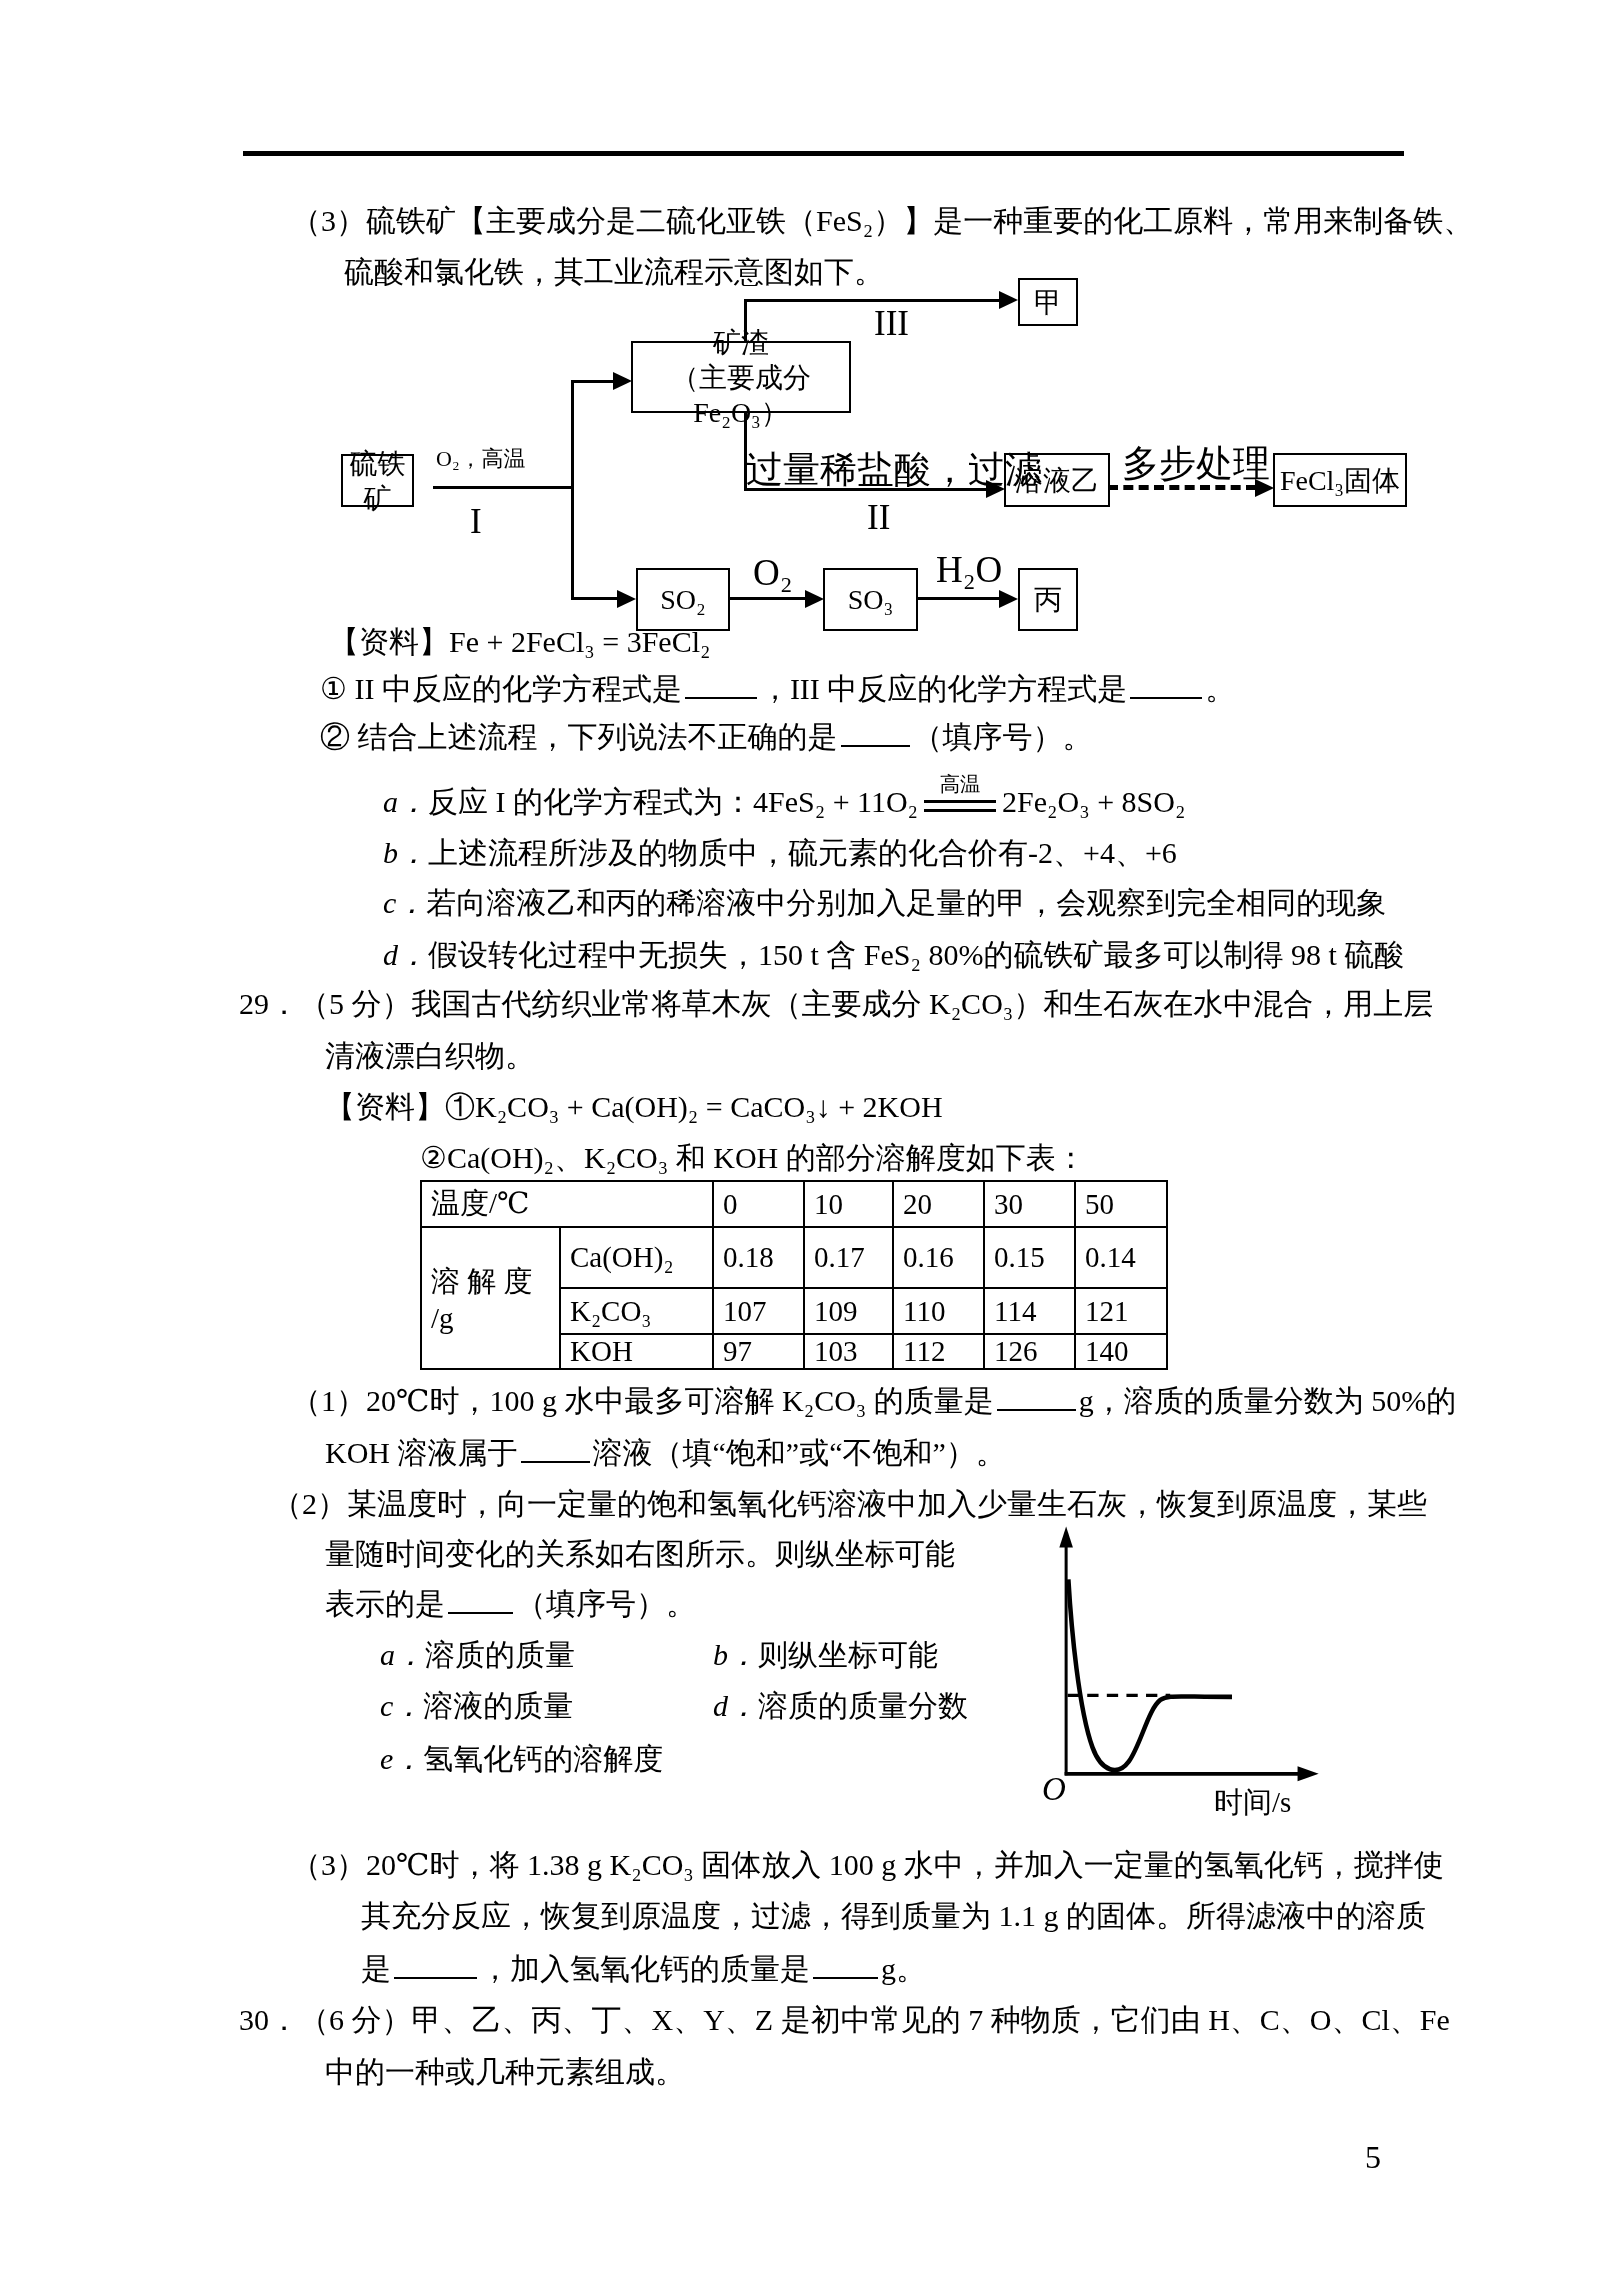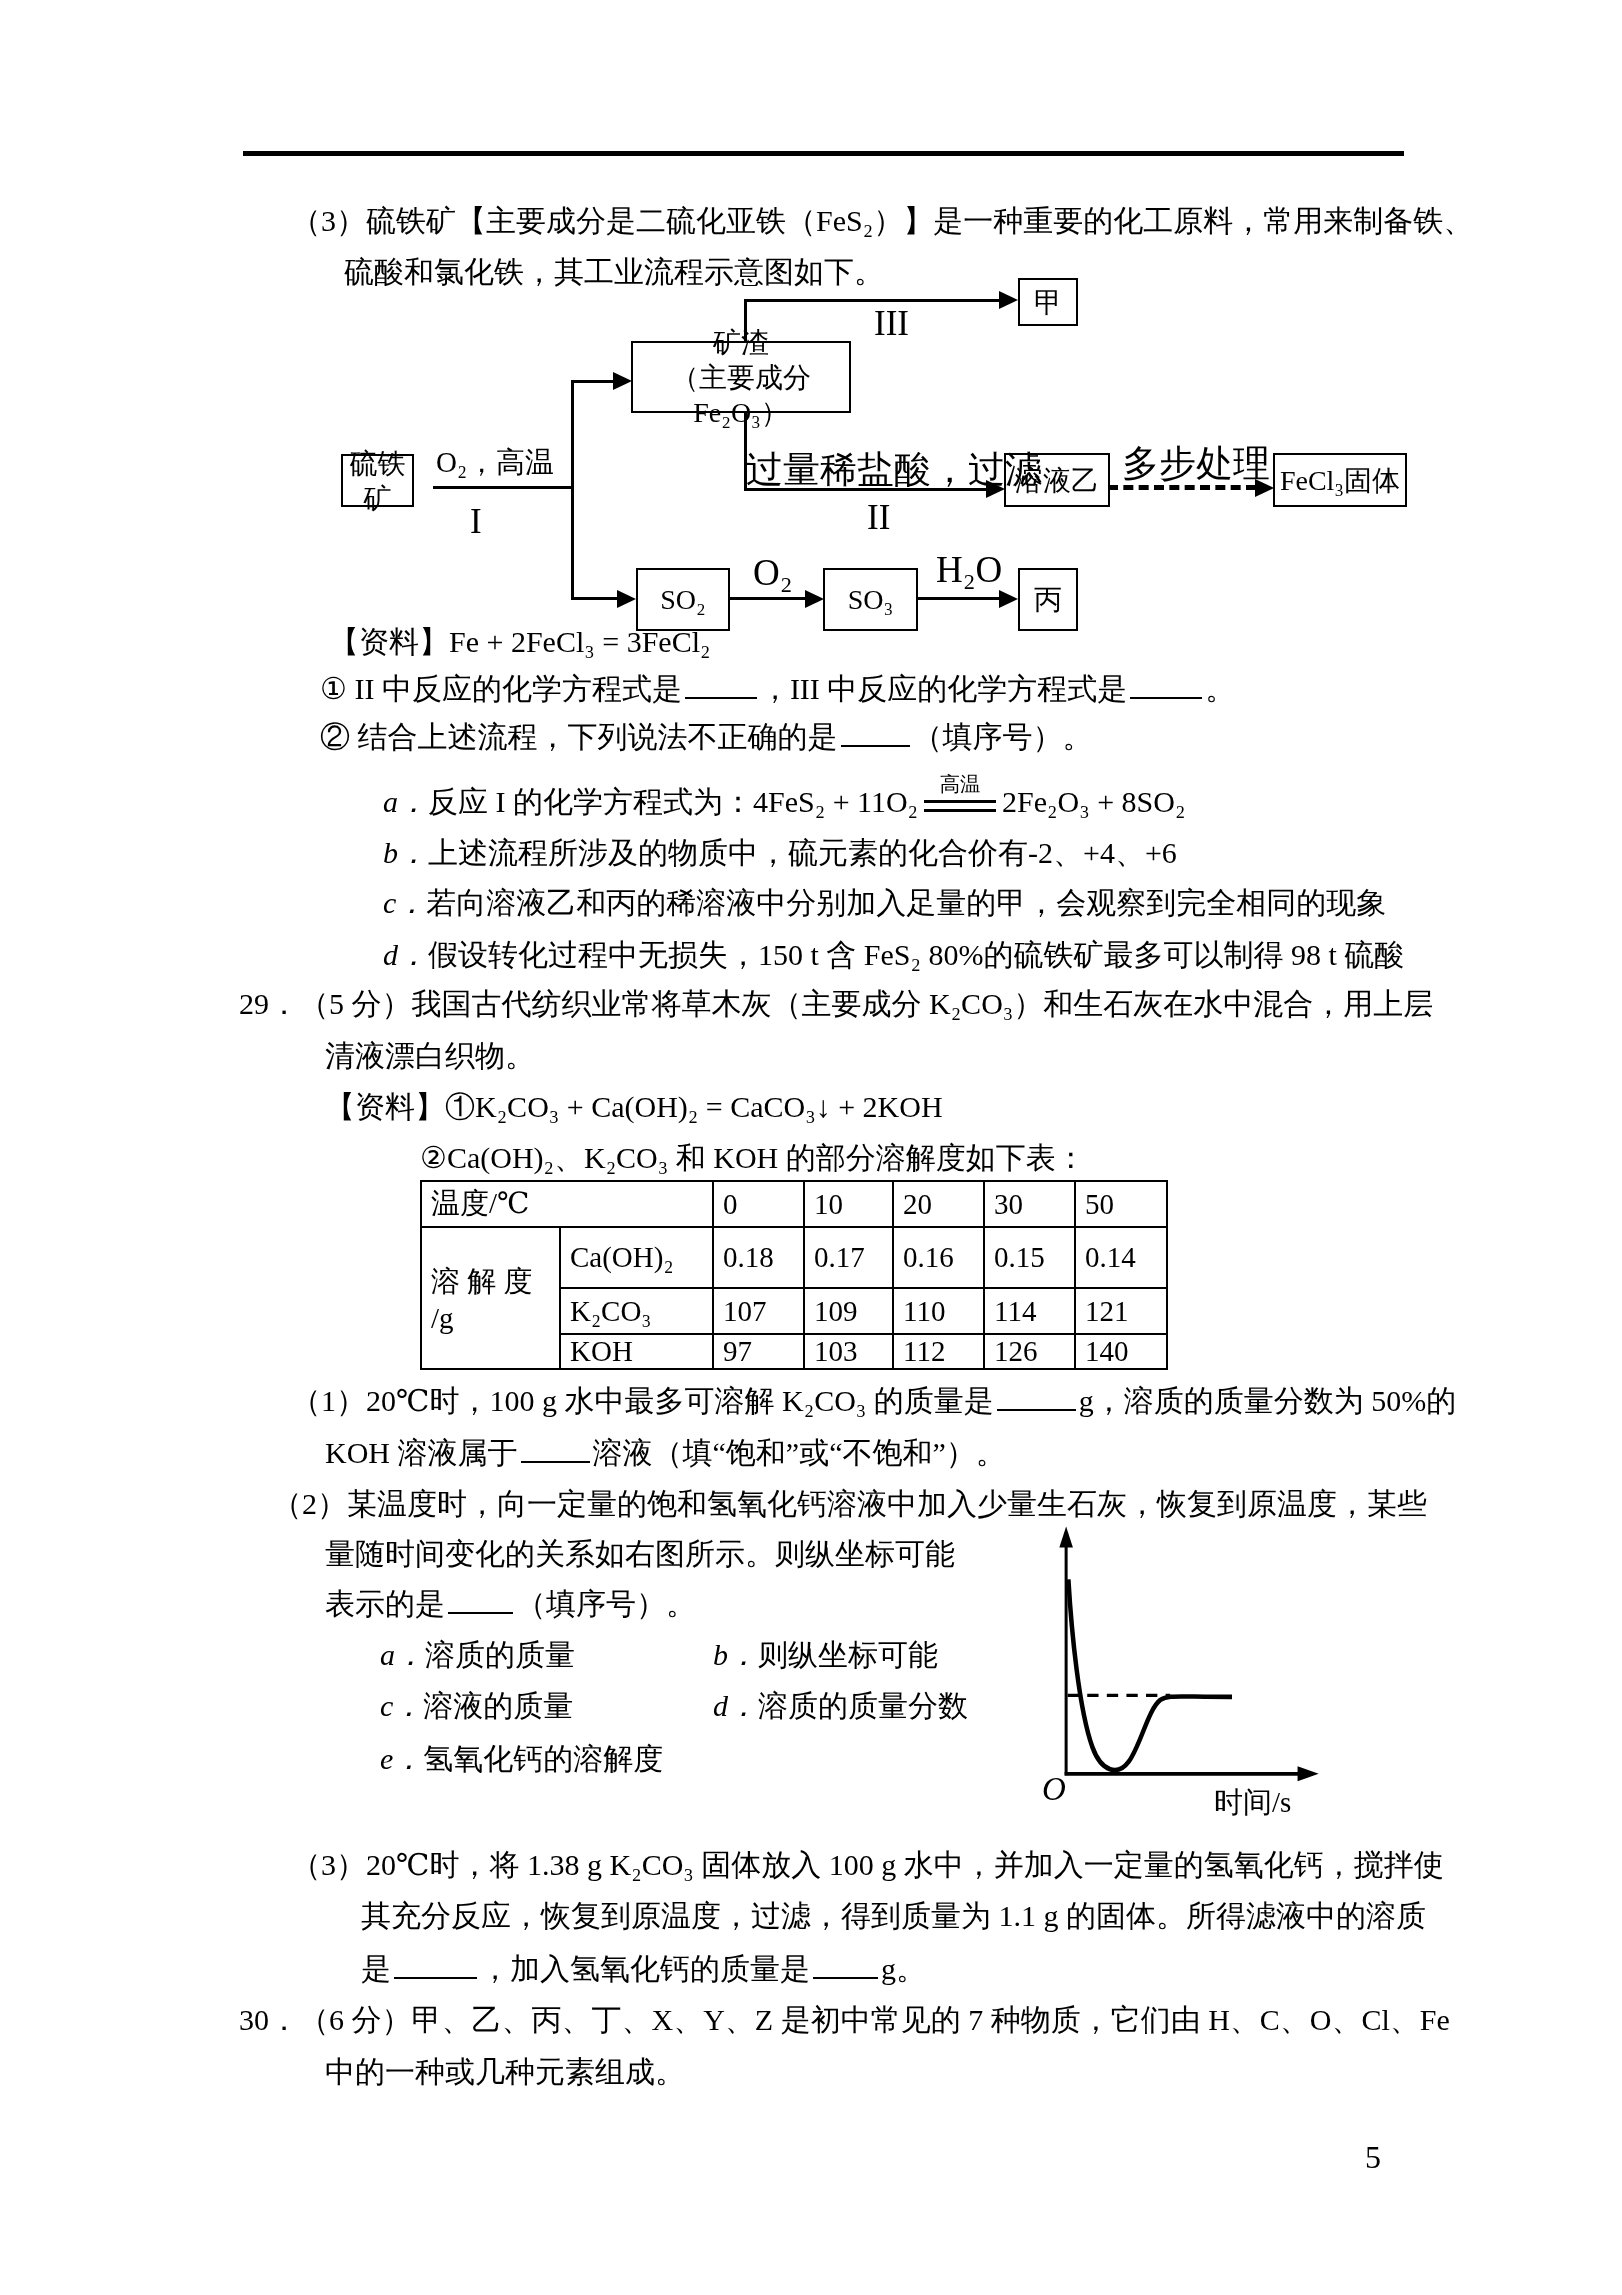--- a/index.html
+++ b/index.html
@@ -74,21 +74,21 @@
 <div class="vline" style="left:744px;top:412px;width:3px;height:79px;"></div>
 <div class="hline" style="left:744px;top:488px;width:243px;height:3px;"></div>
 <div class="arr-r" style="left:986px;top:480px;"></div>
 <div class="dash" style="left:1108px;top:485px;width:148px;"></div>
 <div class="arr-r" style="left:1255px;top:479px;"></div>
 <div class="hline" style="left:729px;top:597px;width:77px;height:3px;"></div>
 <div class="arr-r" style="left:805px;top:590px;"></div>
 <div class="hline" style="left:918px;top:597px;width:83px;height:3px;"></div>
 <div class="arr-r" style="left:999px;top:590px;"></div>
 
-<div class="lbl" style="left:436px;top:447px;font-size:29px;text-align:right;">O₂，高温</div>
+<div class="lbl" style="left:436px;top:447px;font-size:22px;text-align:right;">O₂，高温</div>
 <div class="rom" style="left:470px;top:504px;">I</div>
 <div class="rom" style="left:874px;top:306px;">III</div>
 <div class="lbl" style="left:746px;top:450px;width:251px;text-align:center;">过量稀盐酸，过滤</div>
 <div class="rom" style="left:867px;top:500px;">II</div>
 <div class="lbl" style="left:1122px;top:444px;">多步处理</div>
 <div class="lbl" style="left:753px;top:553px;">O₂</div>
 <div class="lbl" style="left:936px;top:550px;">H₂O</div>
 
 <div class="t" style="left:329px;top:625px;">【资料】Fe + 2FeCl₃ = 3FeCl₂</div>
 

